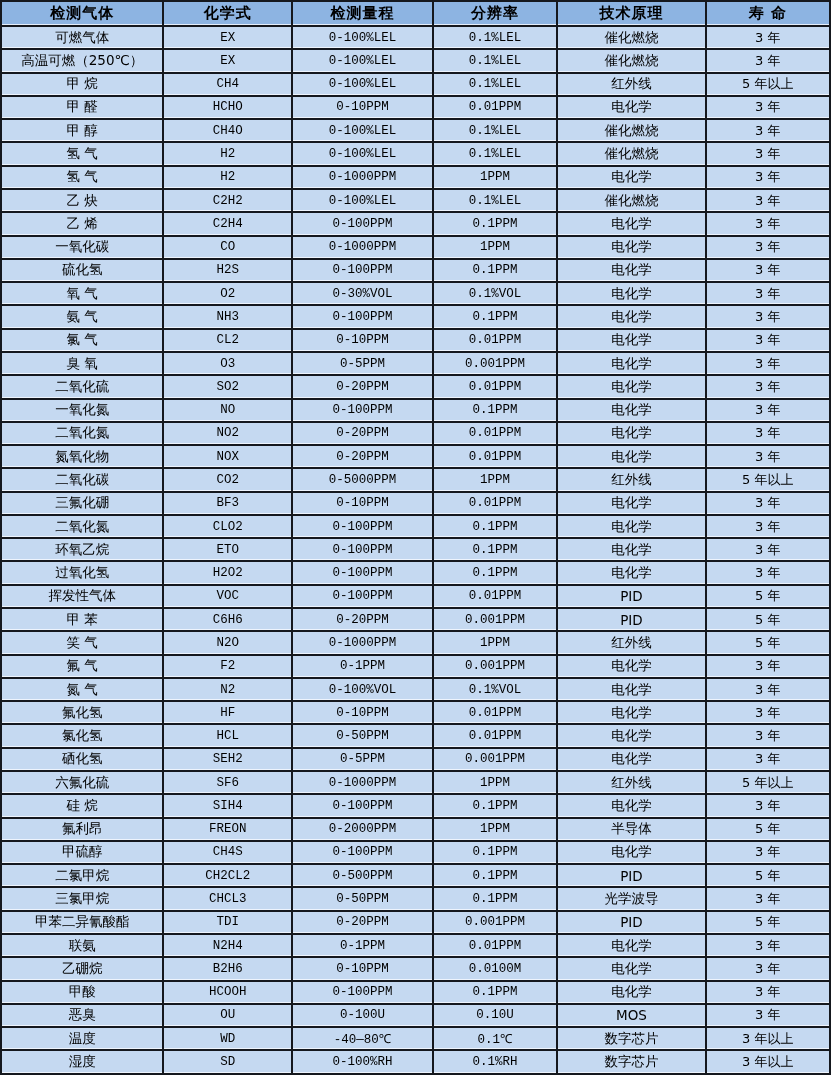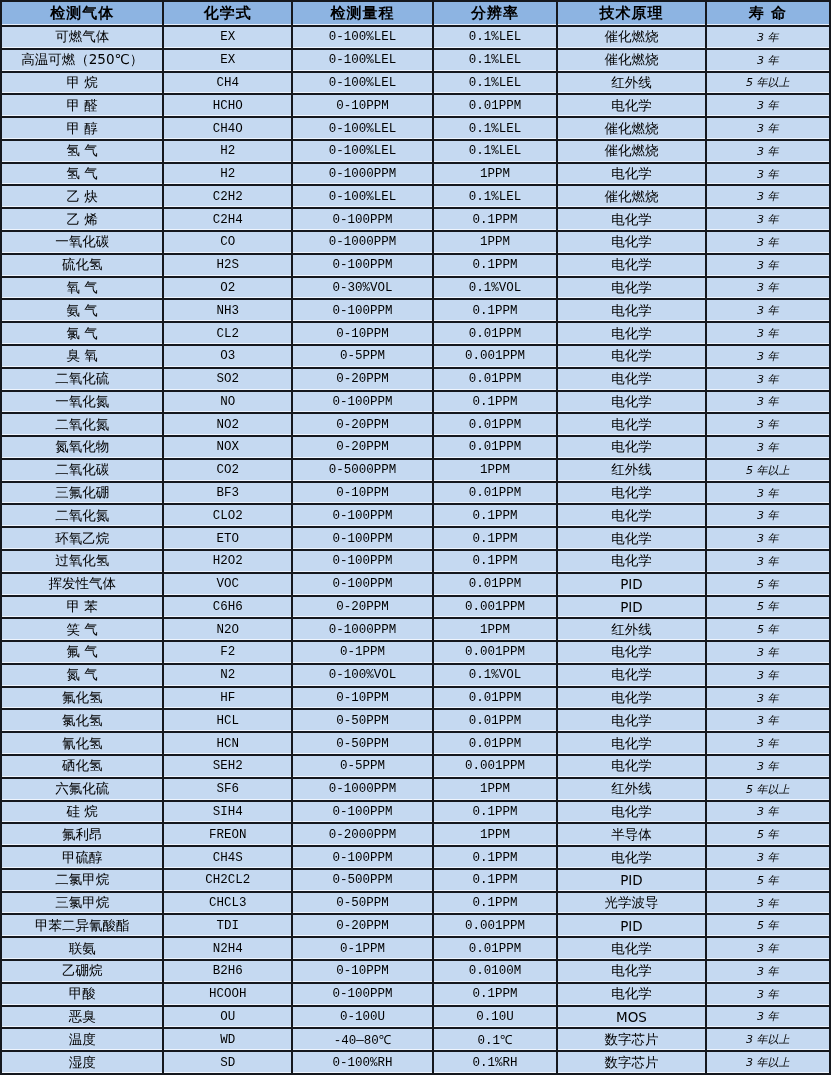--- a/index.html
+++ b/index.html
@@ -46,22 +46,21 @@
     font-family: "DejaVu Sans", sans-serif;
     font-size: 13.5px;
     font-weight: 500;
   }
   td.c1, td.c2, td.c3 {
     font-family: "Liberation Mono", monospace;
     font-size: 12.5px;
   }
   td.c5 {
     font-family: "DejaVu Sans", sans-serif;
-    font-size: 11px;
-    font-style: italic;
+    font-size: 13px;
   }
   
   col.w0 { width: 19.6%; }
   col.w1 { width: 15.5%; }
   col.w2 { width: 17.0%; }
   col.w3 { width: 15.0%; }
   col.w4 { width: 17.9%; }
   col.w5 { width: 15.0%; }
 </style>
 </head>
@@ -330,28 +329,20 @@
   </tr>
         <tr>
     <td class="c0">氯化氢</td>
     <td class="c1">HCL</td>
     <td class="c2">0-50PPM</td>
     <td class="c3">0.01PPM</td>
     <td class="c4">电化学</td>
     <td class="c5">3 年</td>
   </tr>
         <tr>
-    <td class="c0">氰化氢</td>
-    <td class="c1">HCN</td>
-    <td class="c2">0-50PPM</td>
-    <td class="c3">0.01PPM</td>
-    <td class="c4">电化学</td>
-    <td class="c5">3 年</td>
-  </tr>
-        <tr>
     <td class="c0">硒化氢</td>
     <td class="c1">SEH2</td>
     <td class="c2">0-5PPM</td>
     <td class="c3">0.001PPM</td>
     <td class="c4">电化学</td>
     <td class="c5">3 年</td>
   </tr>
         <tr>
     <td class="c0">六氟化硫</td>
     <td class="c1">SF6</td>

